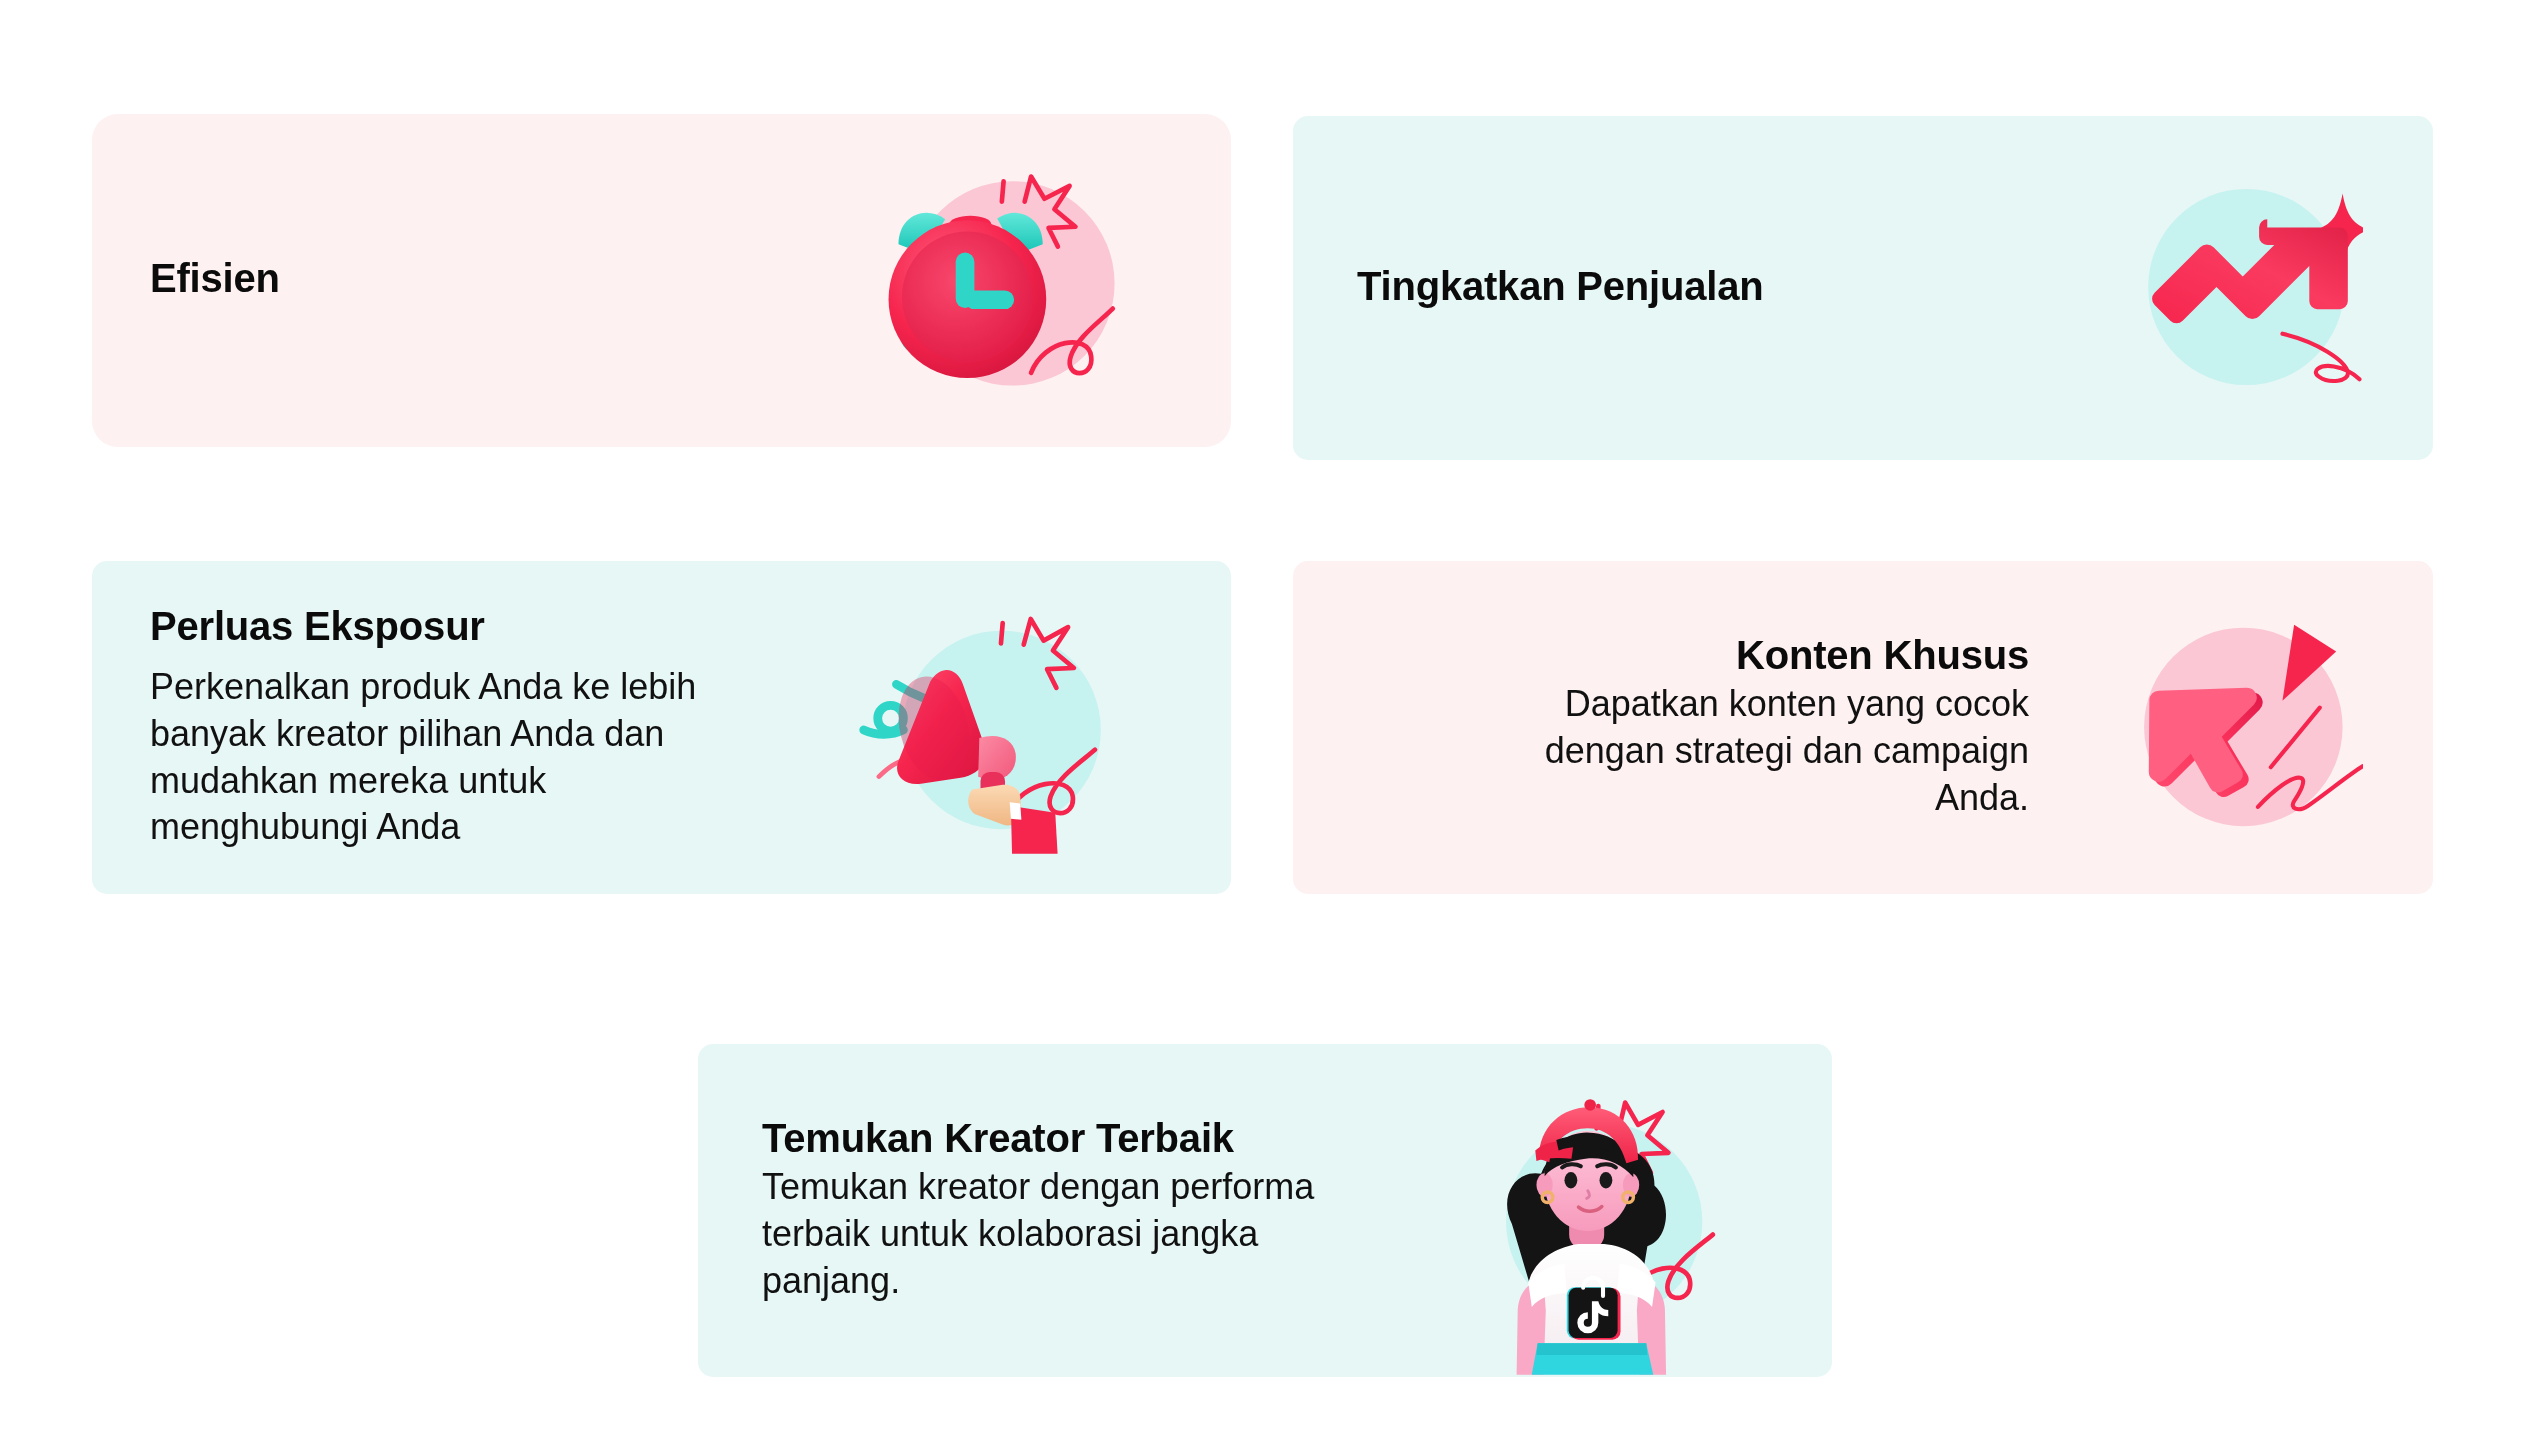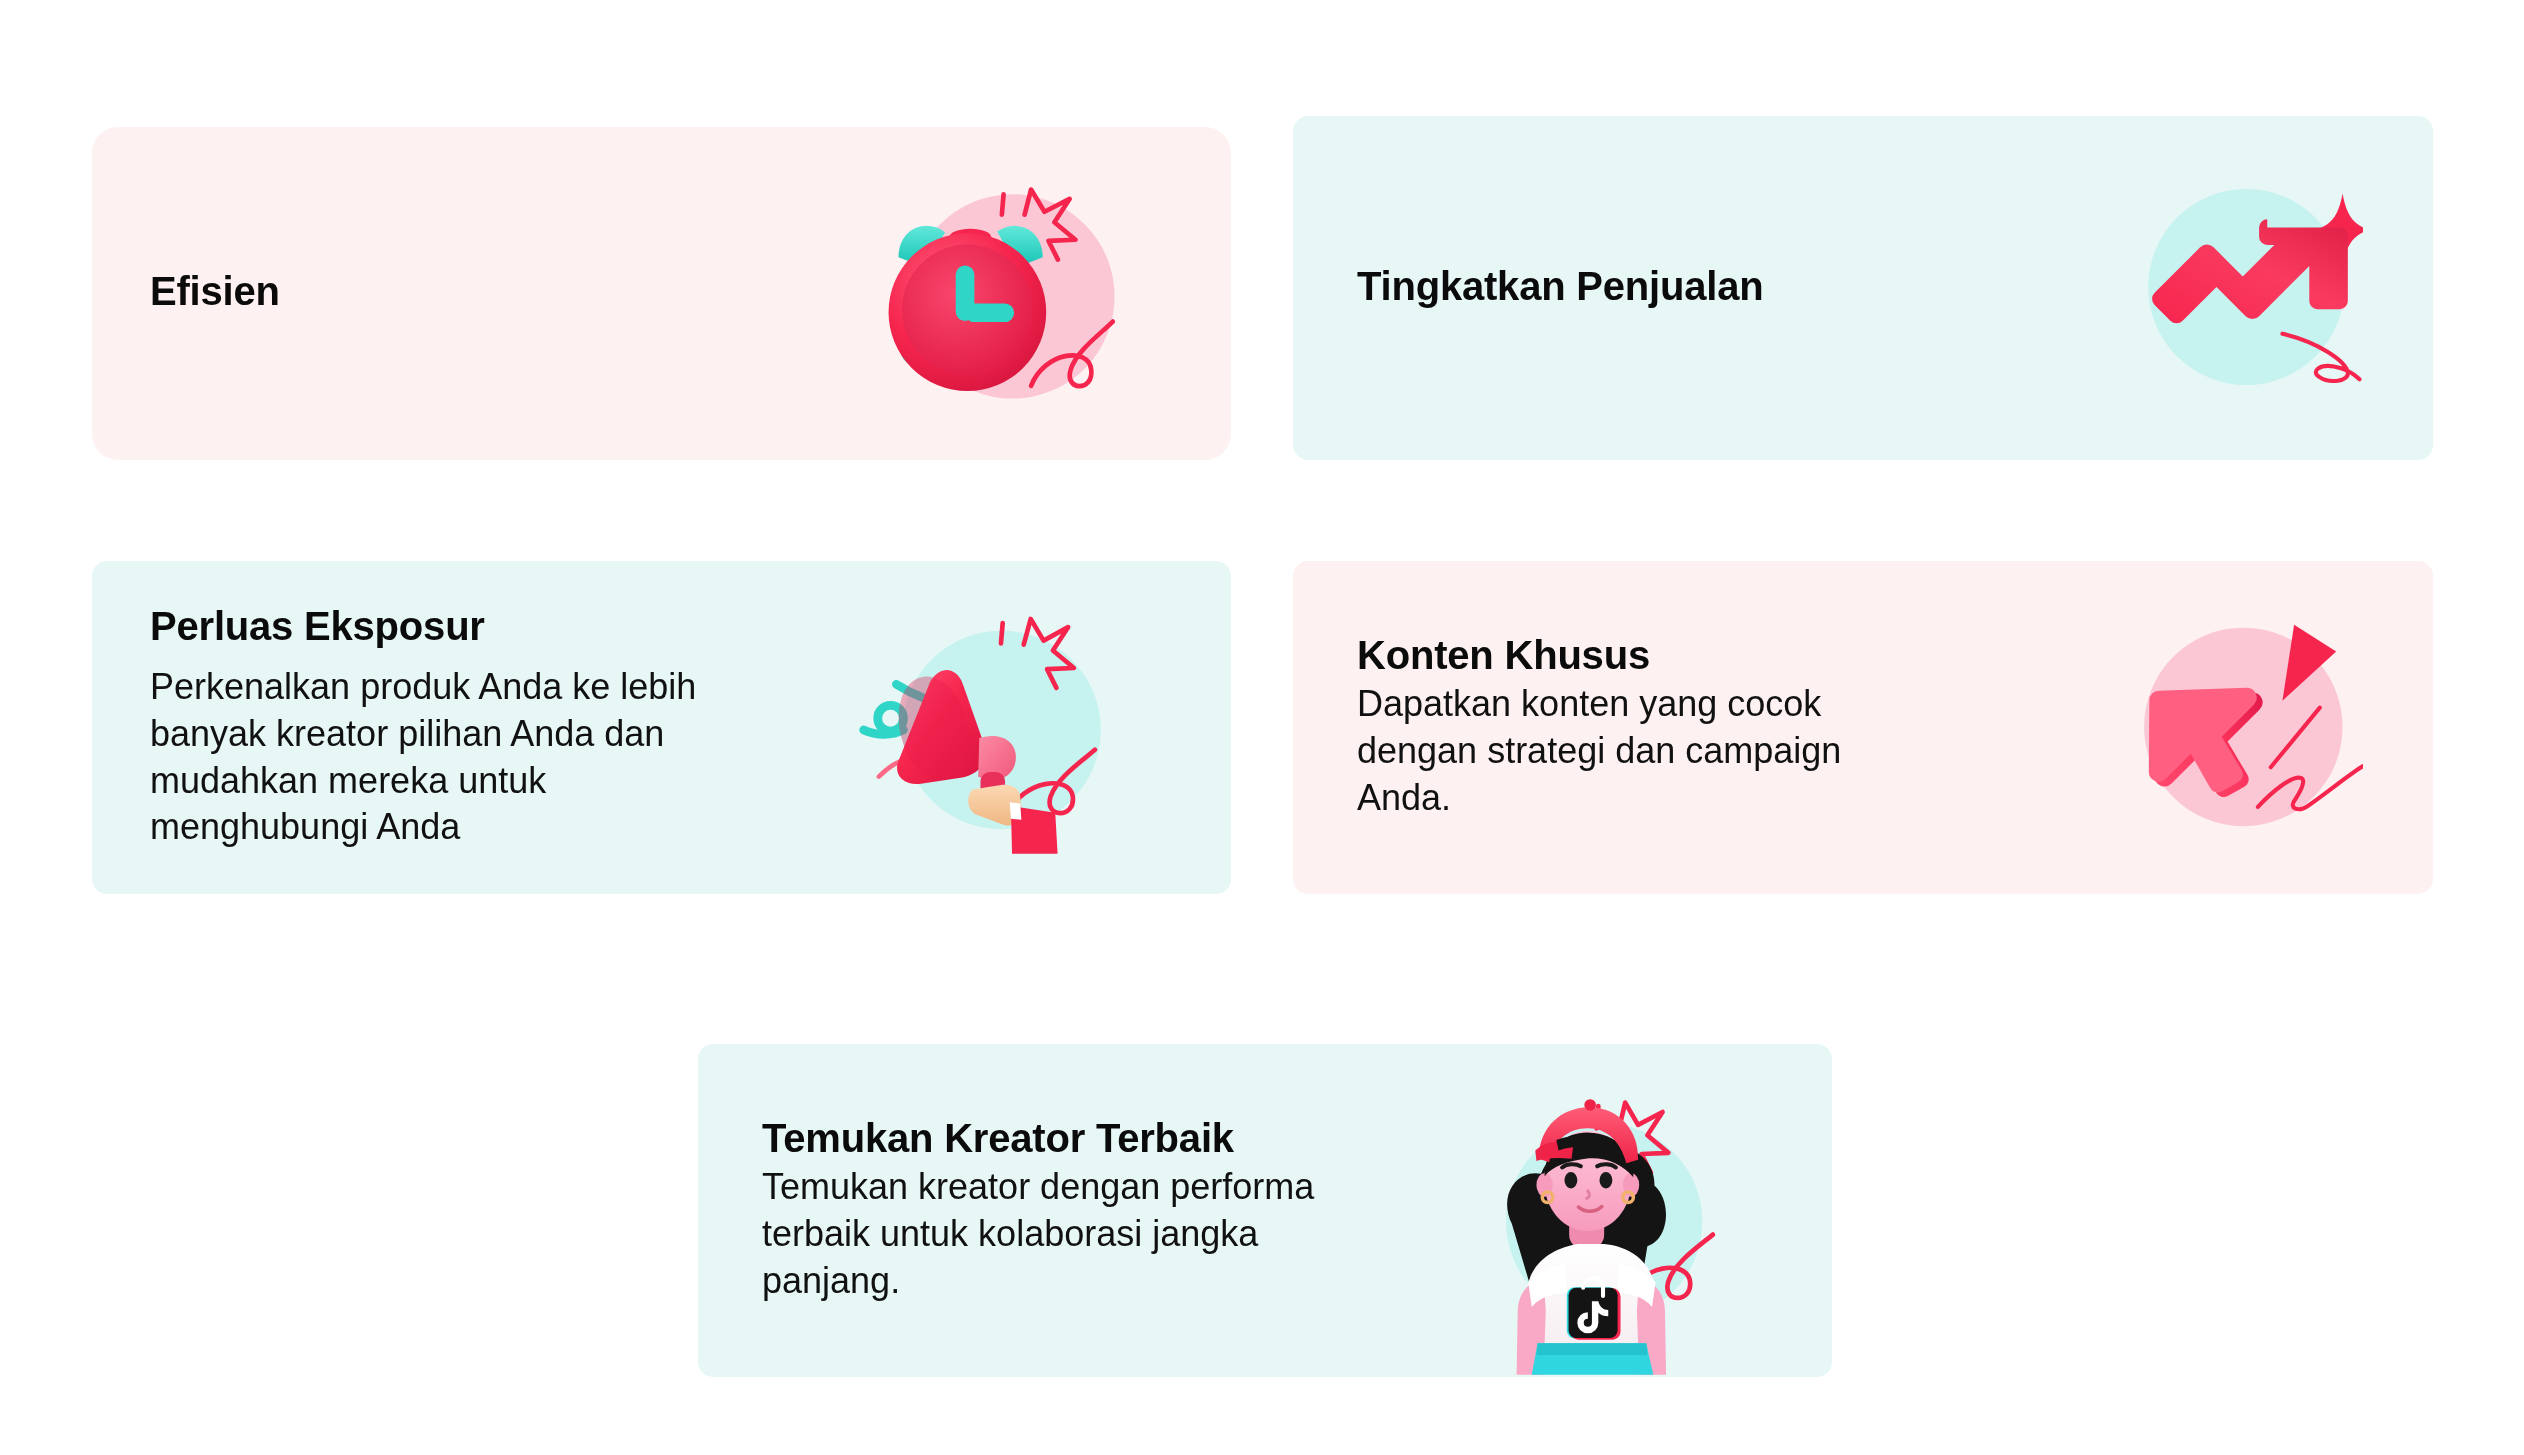--- a/index.html
+++ b/index.html
@@ -41,30 +41,30 @@
     font-weight:400;
     white-space:pre-line;
   }
   .card-art{
     position:absolute;
     z-index:1;
   }
   .card-art svg{display:block;width:100%;height:100%;}
 
   
-  #card-efisien      {left:92px; top:127px;  width:1139px; height:333px;border-radius:26px;}
+  #card-efisien      {left:92px; top:114px;  width:1139px; height:333px;border-radius:26px;}
   #card-penjualan    {left:1293px;top:116px;  width:1140px; height:344px;}
   #card-eksposur     {left:92px; top:561px;  width:1139px; height:333px;}
   #card-konten       {left:1293px;top:561px;  width:1140px; height:333px;}
   #card-kreator      {left:698px;top:1044px; width:1134px; height:333px;}
 
   #card-efisien   .card-text {margin-left:58px; width:690px;}
   #card-penjualan .card-text {margin-left:64px;width:719px;}
   #card-eksposur  .card-text {margin-left:58px; width:701px;gap:12px;}
-  #card-konten    .card-text {margin-left:64px;width:672px;}
+  #card-konten    .card-text {margin-left:64px;width:672px;text-align:right;}
   #card-kreator   .card-text {margin-left:64px;width:701px;}
 
   #card-efisien   .card-title{font-size:40px;}
   #card-penjualan .card-title{font-size:40px;}
   #card-eksposur  .card-title{font-size:40px;}
   #card-konten    .card-title{font-size:40px;}
   #card-kreator   .card-title{font-size:40px;}
 
   .card-desc{font-size:36px;}
 

